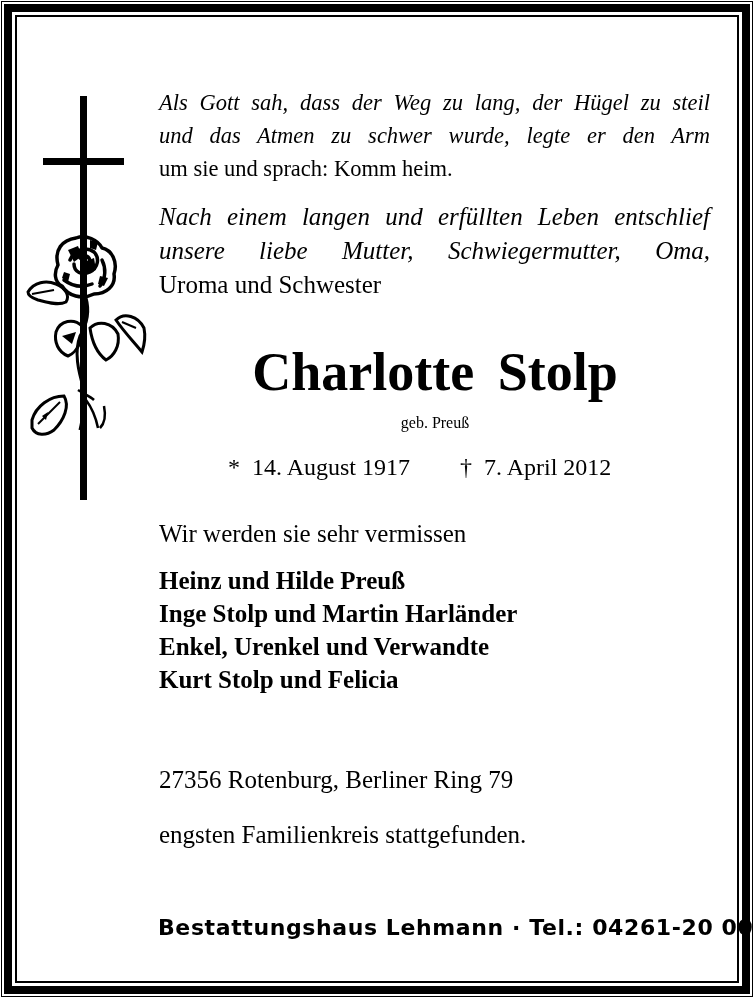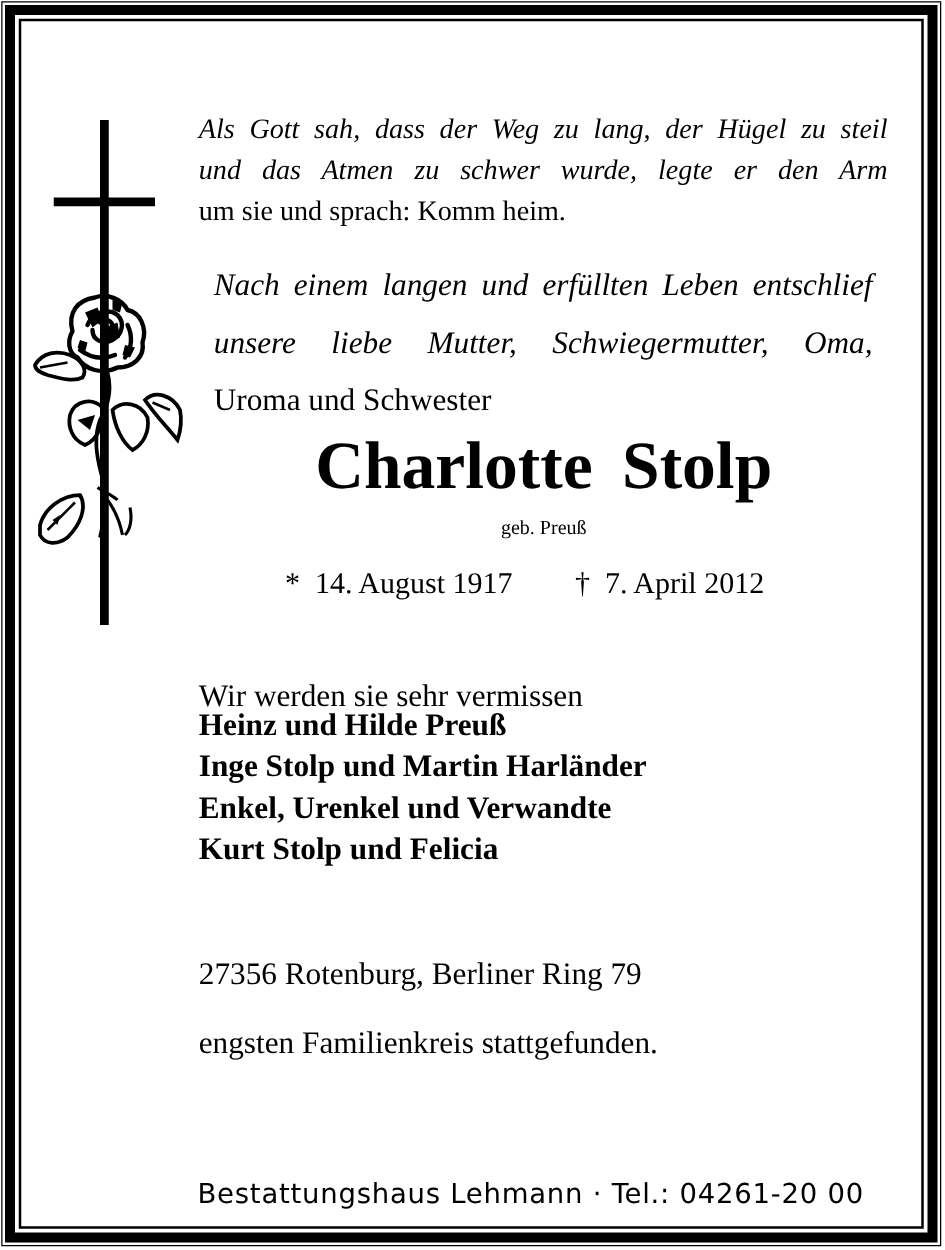--- a/index.html
+++ b/index.html
@@ -10,36 +10,36 @@
 
     .serif { font-family: "Liberation Serif", "DejaVu Serif", serif; color: #000; }
     .sans { font-family: "DejaVu Sans", "Liberation Sans", sans-serif; color: #000; }
 
     .cross-art { position: absolute; left: 20px; top: 90px; width: 140px; height: 420px; }
 
     .text { position: absolute; left: 159px; width: 551px; }
     .poem { top: 86px; font-size: 22.5px; line-height: 33px; text-align: justify; }
     .poem p { margin: 0; }
     .intro { top: 200px; font-size: 25px; line-height: 34px; text-align: justify; }
-    .intro p { margin: 12px; }
+    .intro p { margin: 0; }
     .jl { text-align: justify; text-align-last: justify; display: block; font-style: italic; }
 
     .name { position: absolute; left: 200px; width: 470px; top: 340px; text-align: center; font-size: 54px; font-weight: bold; line-height: 64px; word-spacing: 10px; }
     .maiden { position: absolute; left: 200px; width: 470px; top: 408px; text-align: center; font-size: 16px; line-height: 30px; }
     .dates { position: absolute; left: 160px; width: 550px; top: 451px; font-size: 24px; line-height: 32px; }
     .birth { position: absolute; left: 68px; white-space: pre; }
     .death { position: absolute; left: 300px; white-space: pre; }
 
-    .miss { position: absolute; left: 159px; top: 517px; font-size: 25px; line-height: 34px; margin-top: 24px; }
+    .miss { position: absolute; left: 159px; top: 517px; font-size: 25px; line-height: 34px; }
     .family { position: absolute; left: 159px; top: 564px; font-size: 25px; font-weight: bold; line-height: 33px; }
     .family div { white-space: nowrap; }
     .address { position: absolute; left: 159px; top: 763px; font-size: 25px; line-height: 34px; }
     .funeral { position: absolute; left: 159px; top: 818px; width: 552px; font-size: 25px; line-height: 34px; }
     .funeral .l1 { text-align: justify; text-align-last: justify; }
-    .undertaker { position: absolute; left: 158px; top: 913px; font-size: 22px; line-height: 30px; letter-spacing: 0.6px; font-weight: 400; white-space: pre; margin-top: 28px; }
+    .undertaker { position: absolute; left: 158px; top: 913px; font-size: 22px; line-height: 30px; letter-spacing: 0.6px; font-weight: 700; white-space: pre; }
   </style>
 </head>
 <body>
 
 <div class="frame-outer"></div>
 <div class="frame-thick"></div>
 <div class="frame-inner"></div>
 
 <div class="cross-art">
   <svg width="140" height="420" viewBox="0 0 140 420" xmlns="http://www.w3.org/2000/svg">

